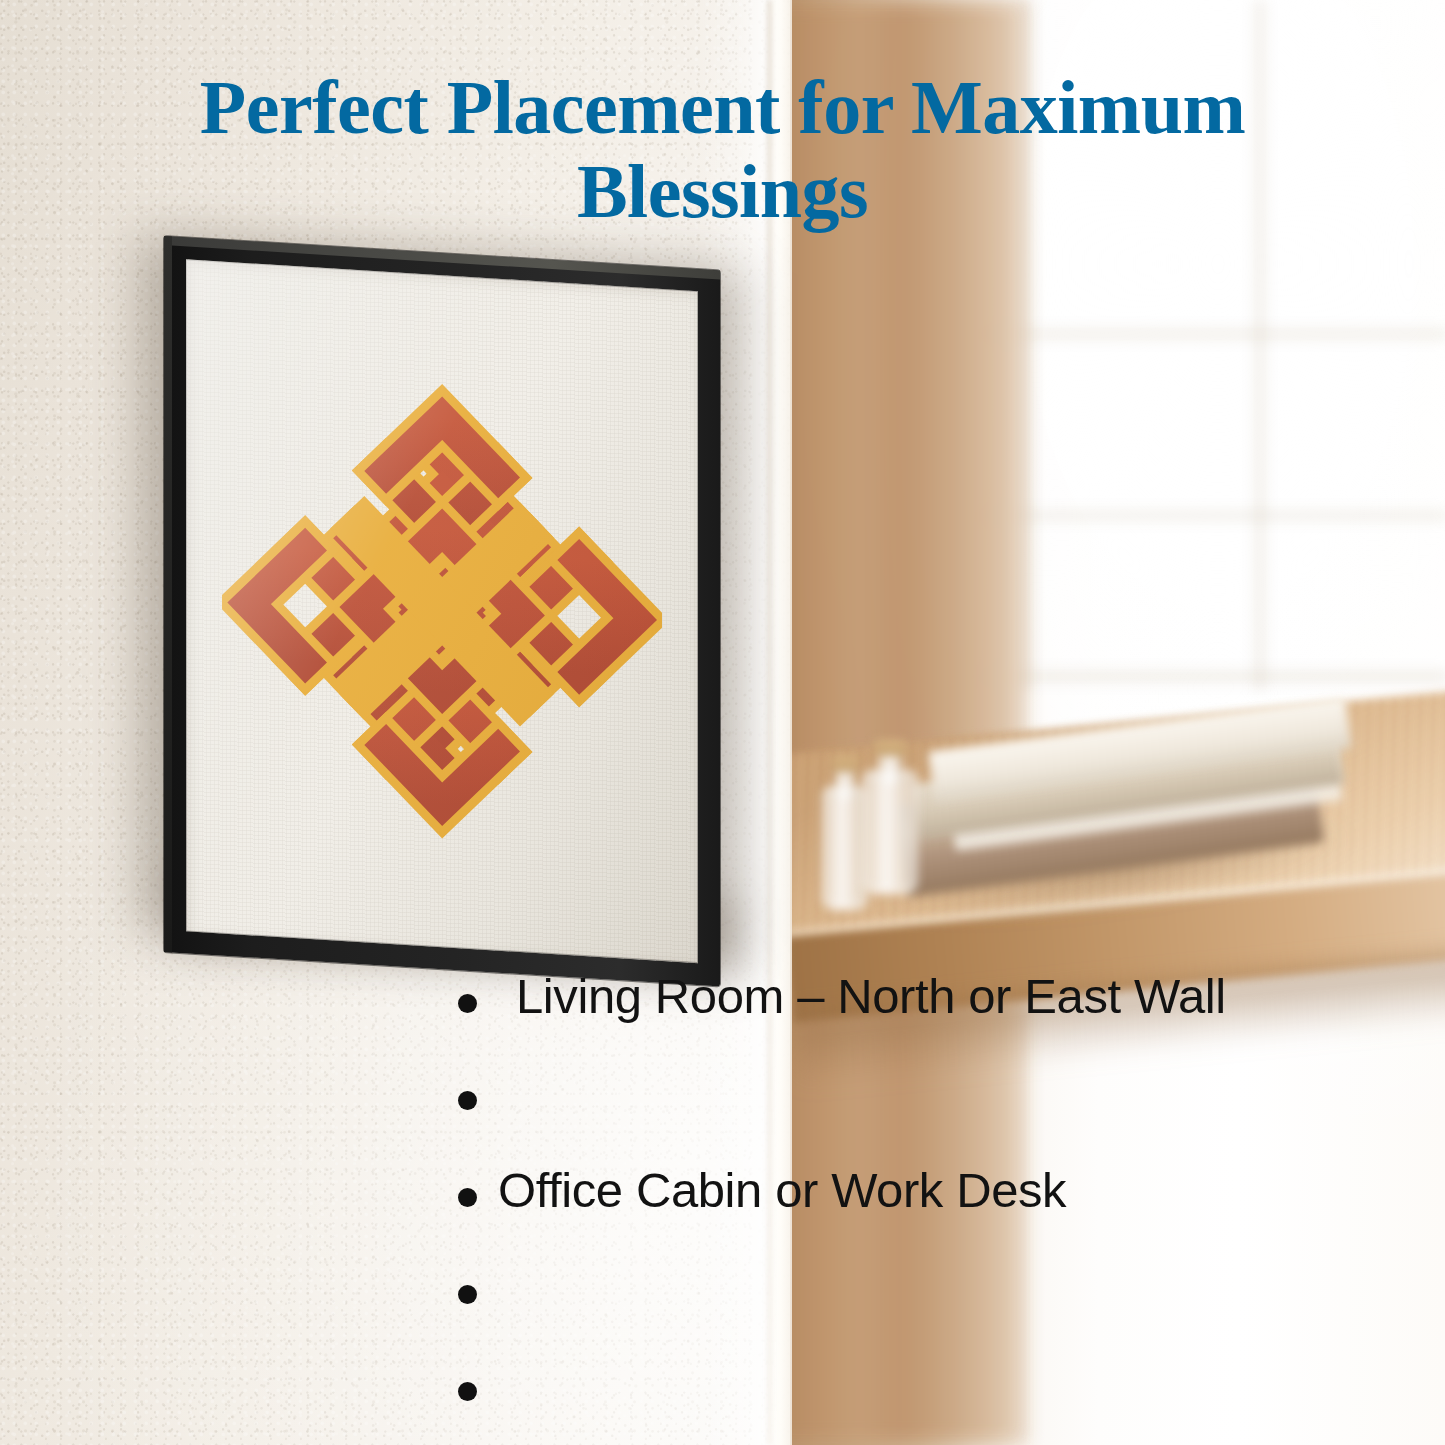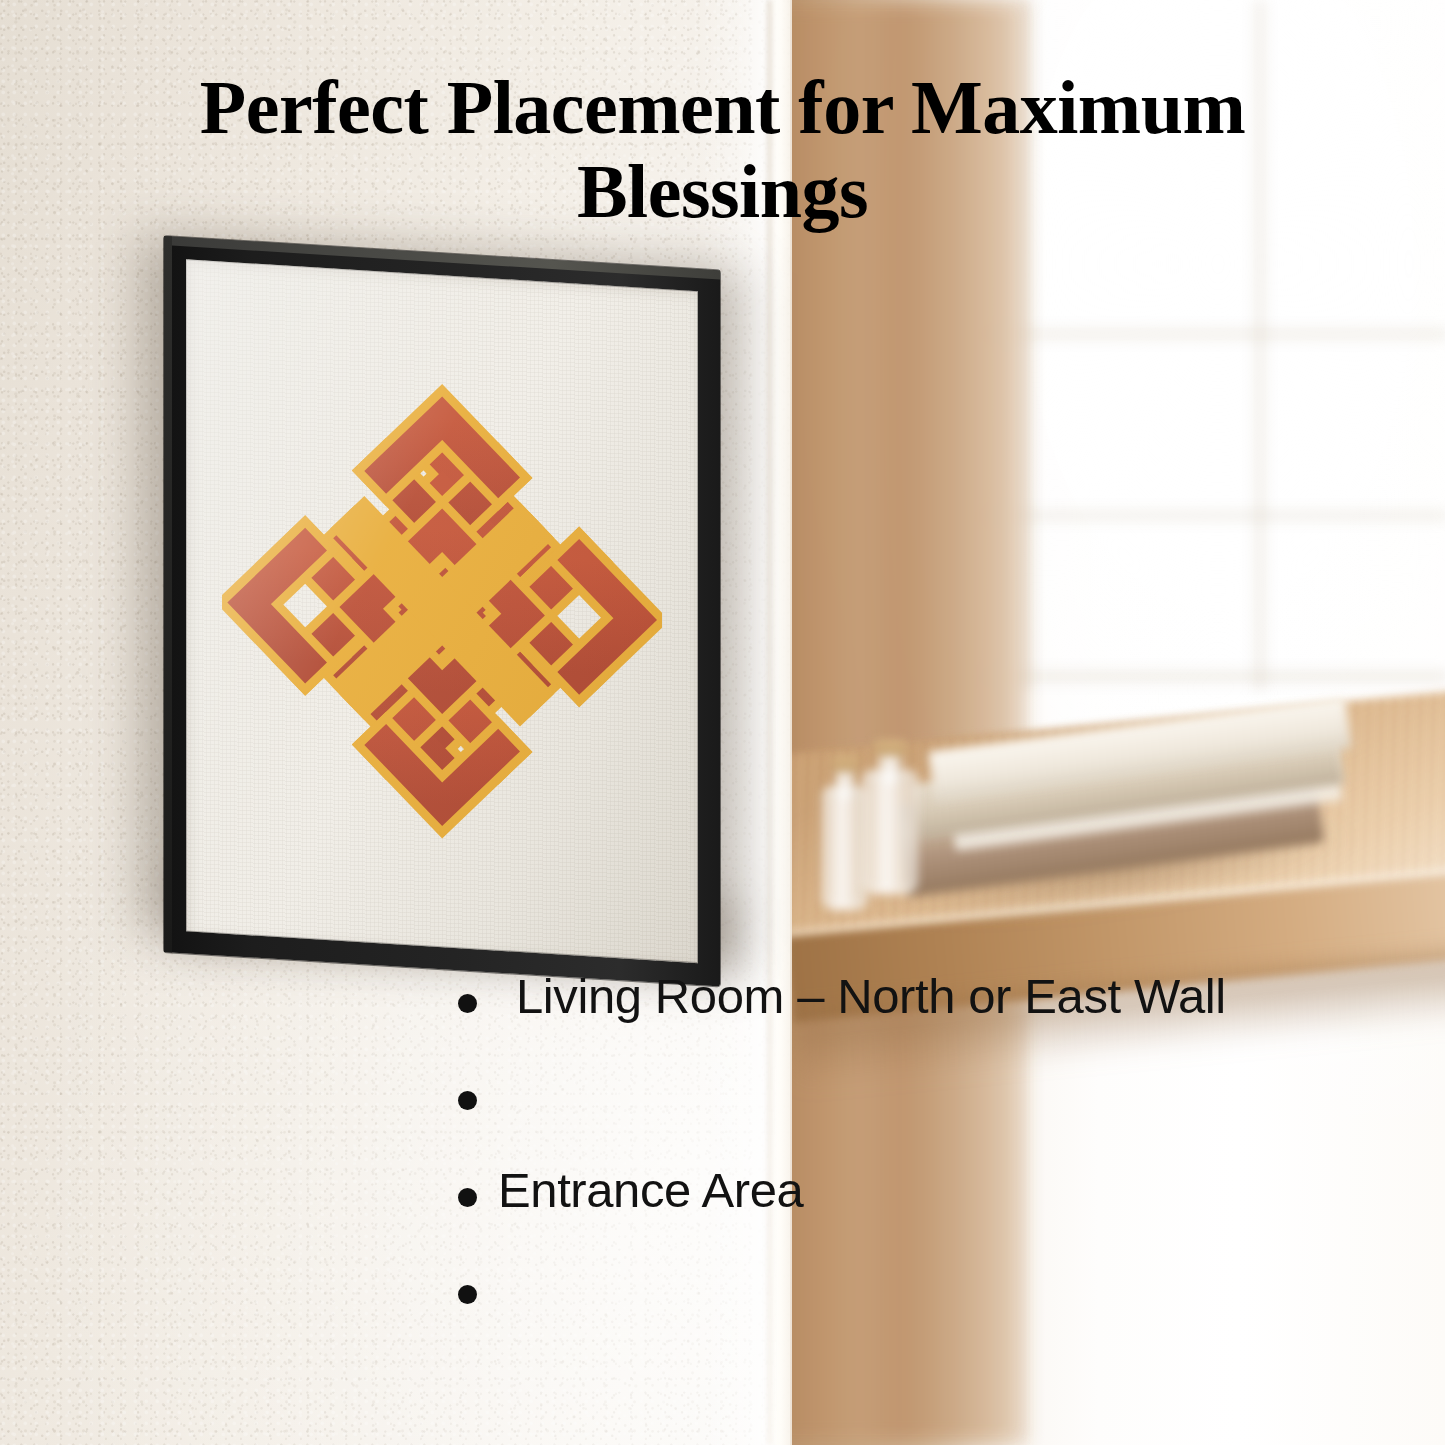--- a/index.html
+++ b/index.html
@@ -253,21 +253,21 @@
   
   .title{
     position:absolute;left:0;top:66px;width:1445px;
     padding:0 108px;
     text-align:center;
     font-family:"Liberation Serif","DejaVu Serif",serif;
     font-weight:700;
     font-size:76px;
     line-height:1.10;
     letter-spacing:-.5px;
-    color:#000000;
+    color:#0369a1;
   }
 
   .bullets{
     position:absolute;left:444px;top:958px;width:960px;
     list-style:none;margin:14px;padding:0;
   }
   .bullets li{
     display:flex;align-items:flex-start;
     height:97px;
     color:#121212;
@@ -432,20 +432,23 @@
   <ul class="bullets">
     <li>
       <span class="dot"></span>
       <span class="txt">Living Room – North or East Wall</span>
     </li>
     <li>
       <span class="dot"></span>
     </li>
     <li>
       <span class="dot"></span>
-      <span class="txt">Entrance Area</span>
+      <span class="txt">Office Cabin or Work Desk</span>
+    </li>
+    <li>
+      <span class="dot"></span>
     </li>
     <li>
       <span class="dot"></span>
     </li>
   </ul>
 
 </div>
 
 </body></html>

